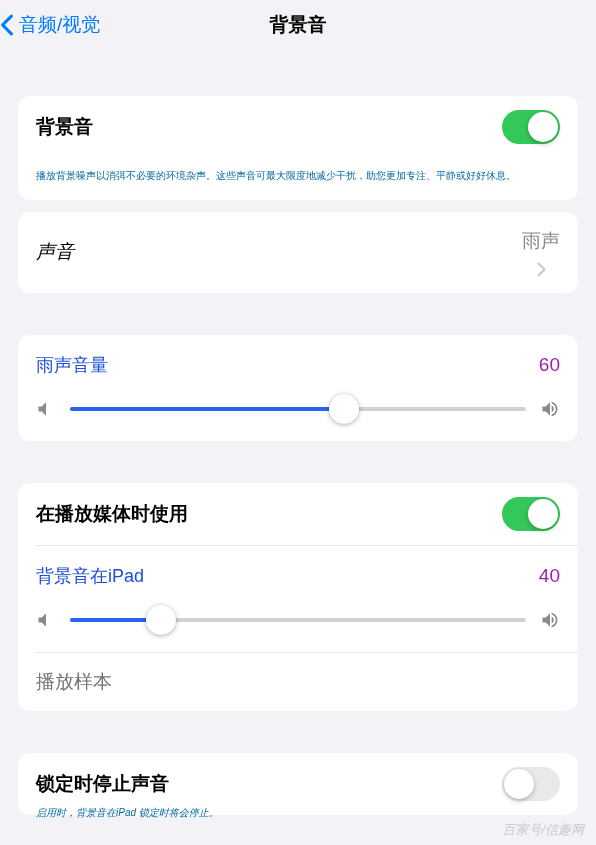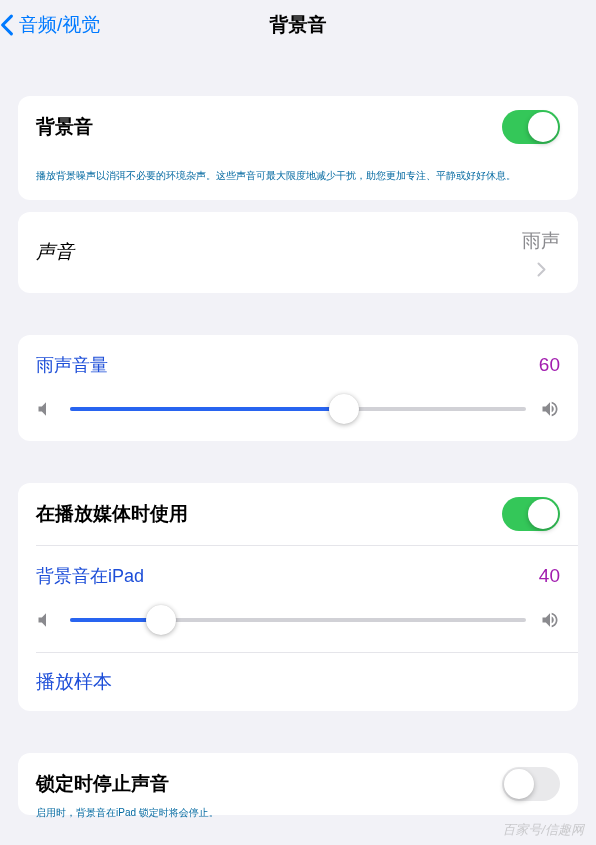--- a/index.html
+++ b/index.html
@@ -71,20 +71,21 @@
     .footer-text {
       padding: 10px 18px 16px;
       font-size: 10px;
       color: #0369a1;
       line-height: 1.55;
     }
     .footer-text.below {
       padding: 12px 18px 0;
       margin-top: -32px;
       margin-bottom: 28px;
+      font-style: italic;
     }
     
     .toggle {
       width: 58px;
       height: 34px;
       border-radius: 17px;
       position: relative;
       cursor: pointer;
       transition: background 0.2s;
     }
@@ -182,21 +183,21 @@
       cursor: grab;
     }
     .divider {
       height: 1px;
       background: #e5e5ea;
       margin-left: 18px;
     }
     .link-row {
       padding: 16px 18px;
       font-size: 19px;
-      color: #1d4ed8;
+      color: #737373;
       cursor: pointer;
     }
     .watermark {
       position: absolute;
       bottom: 6px;
       right: 12px;
       font-size: 13px;
       color: rgba(150,150,150,0.45);
       font-style: italic;
     }

